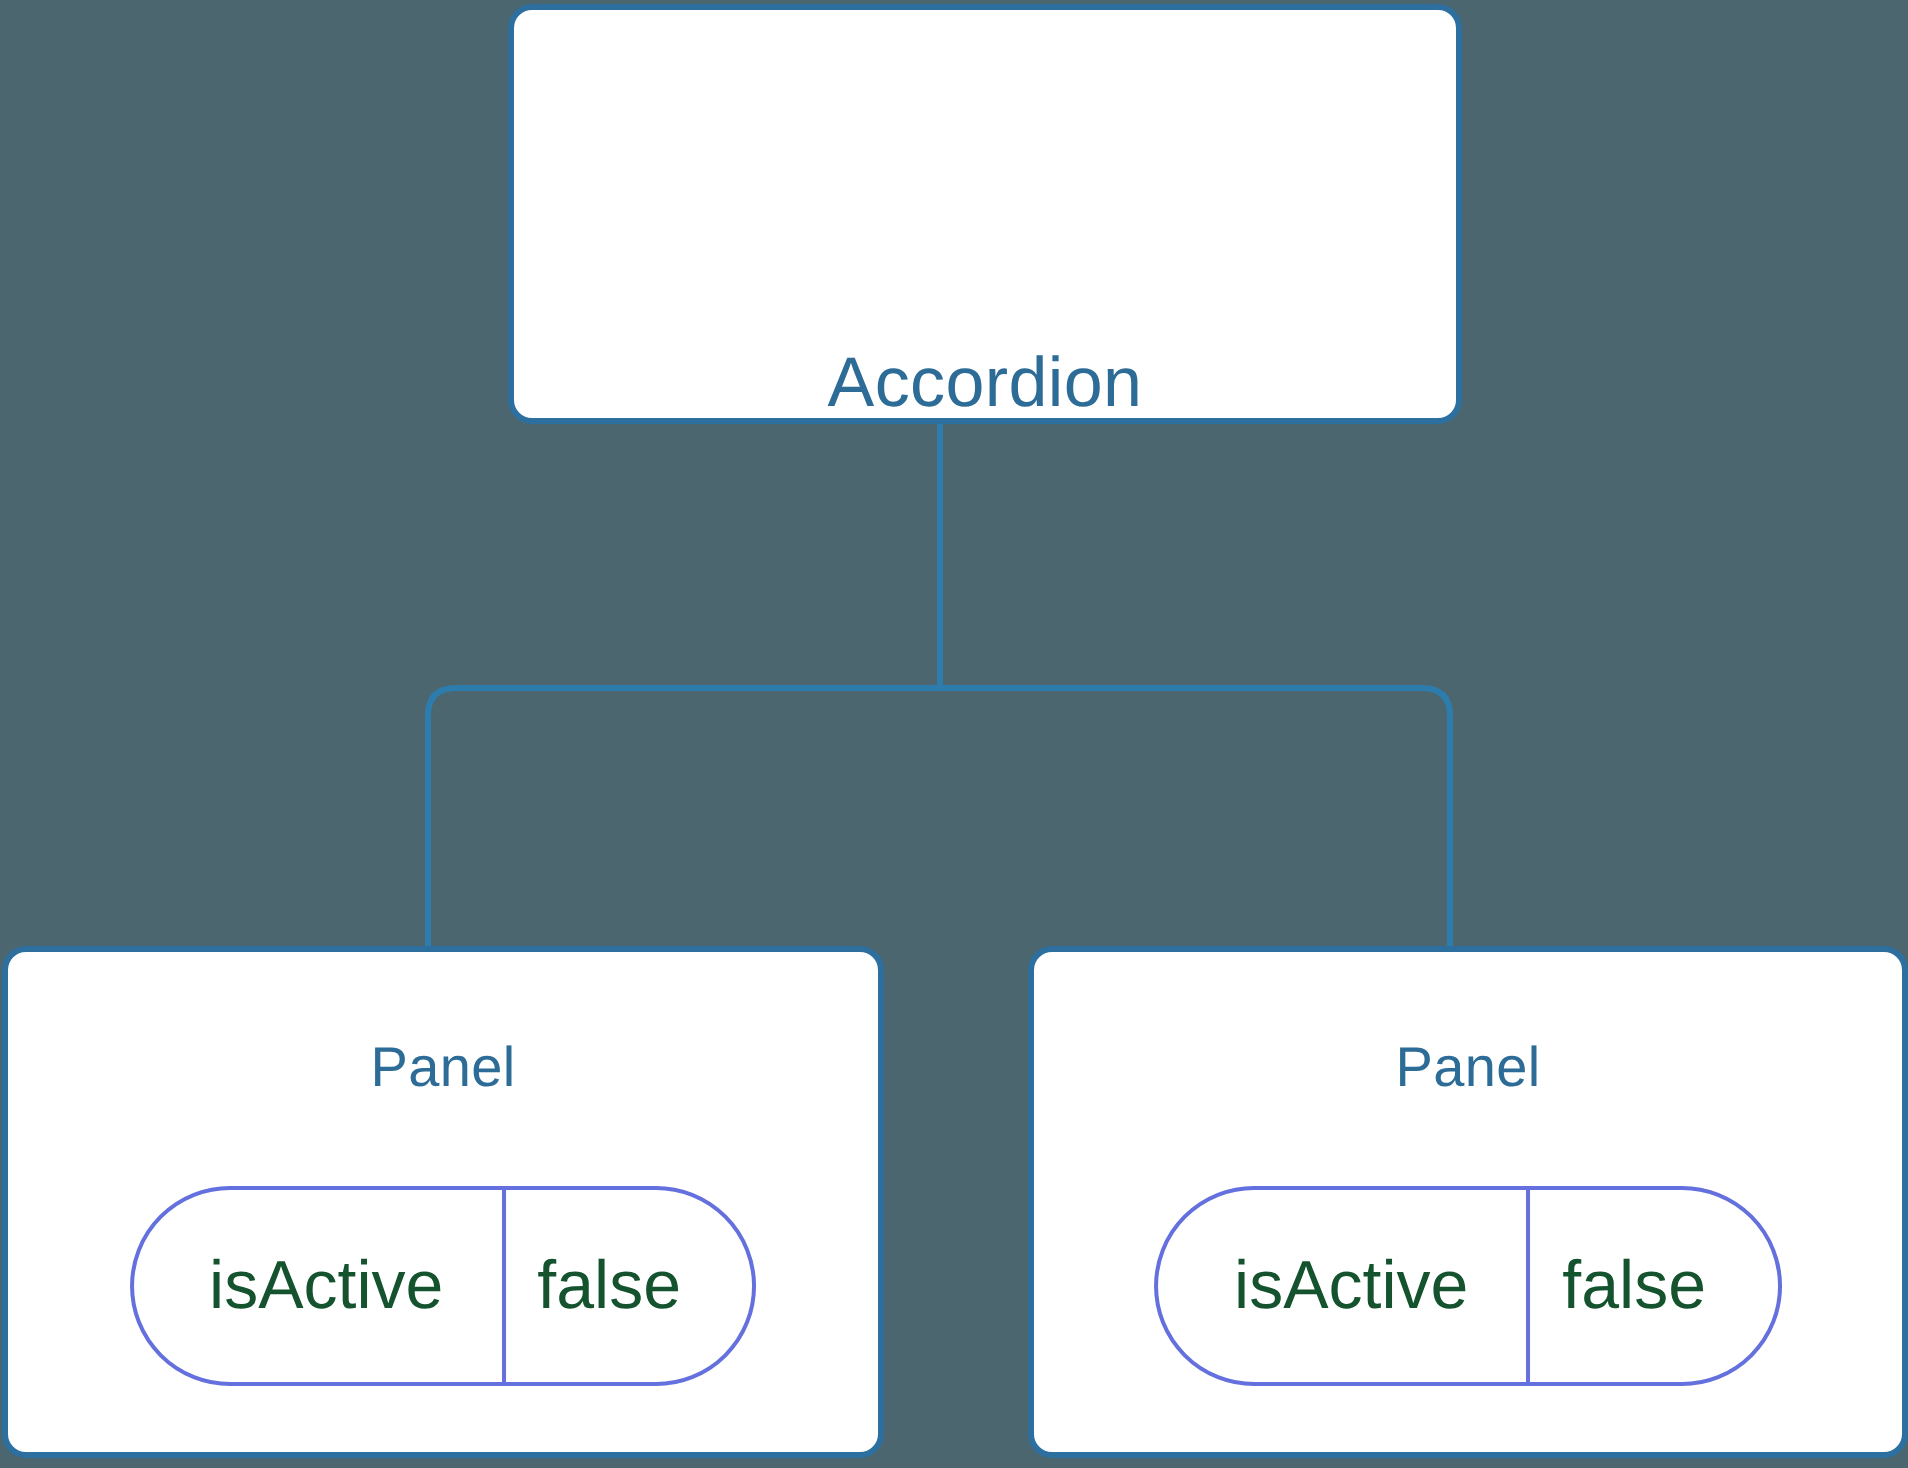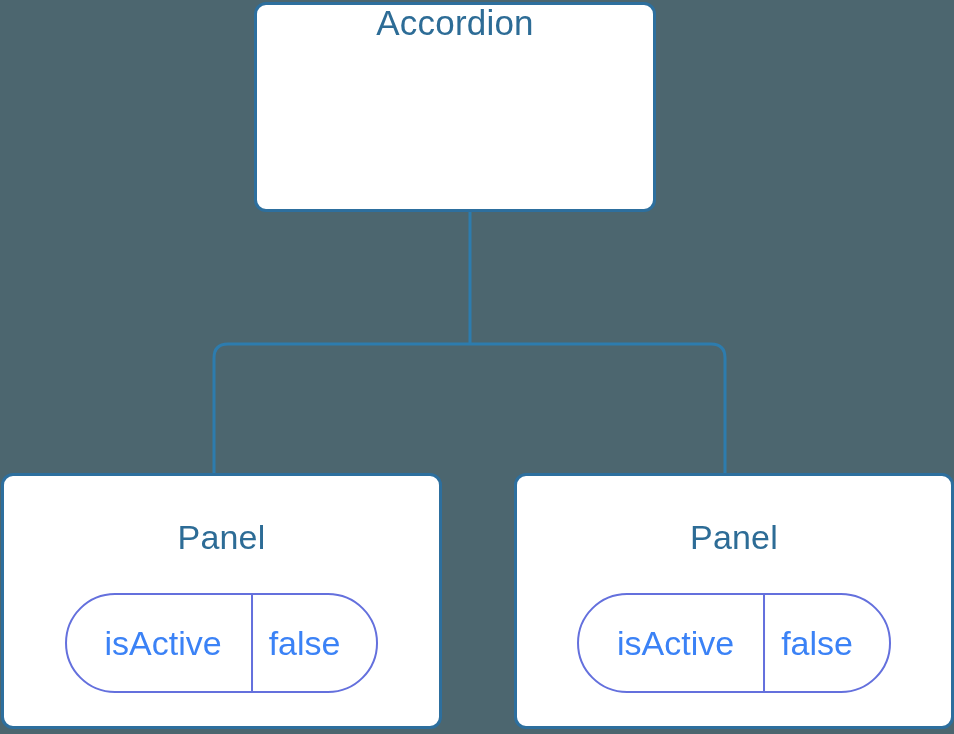--- a/index.html
+++ b/index.html
@@ -42,23 +42,23 @@
     z-index: 2;
     display: flex;
     flex-direction: column;
     align-items: center;
   }
 
   
   #node-accordion {
     left: 254px;
     top: 2px;
-    width: 402px;
+    width: 477px;
     height: 210px;
-    justify-content: flex-start;
+    justify-content: flex-end;
   }
   #node-accordion .node-title {
     margin: 0;
   }
 
   
   #node-panel-left {
     left: 1px;
     top: 473px;
     width: 441px;
@@ -75,21 +75,21 @@
     color: #2d6c96;
     font-size: 35px;
     font-weight: 400;
     line-height: 1;
     letter-spacing: 0.2px;
     white-space: nowrap;
   }
   #node-panel-left .node-title,
   #node-panel-right .node-title {
     margin-top: 44px;
-    font-size: 34px;
+    font-size: 28px;
   }
 
   
   .prop-pill {
     position: absolute;
     top: 117px;
     left: 50%;
     transform: translateX(-50%);
     box-sizing: border-box;
     display: flex;
@@ -98,21 +98,21 @@
     border: 2px solid #6470dd;
     border-radius: 50px;
     background: transparent;
     overflow: hidden;
   }
   .prop-key,
   .prop-value {
     display: flex;
     align-items: center;
     justify-content: center;
-    color: #3b82f6;
+    color: #14532d;
     font-size: 34px;
     line-height: 1;
     white-space: nowrap;
     box-sizing: border-box;
   }
   .prop-key {
     padding: 0 29px 0 38px;
     border-right: 2px solid #6470dd;
   }
   .prop-value {

